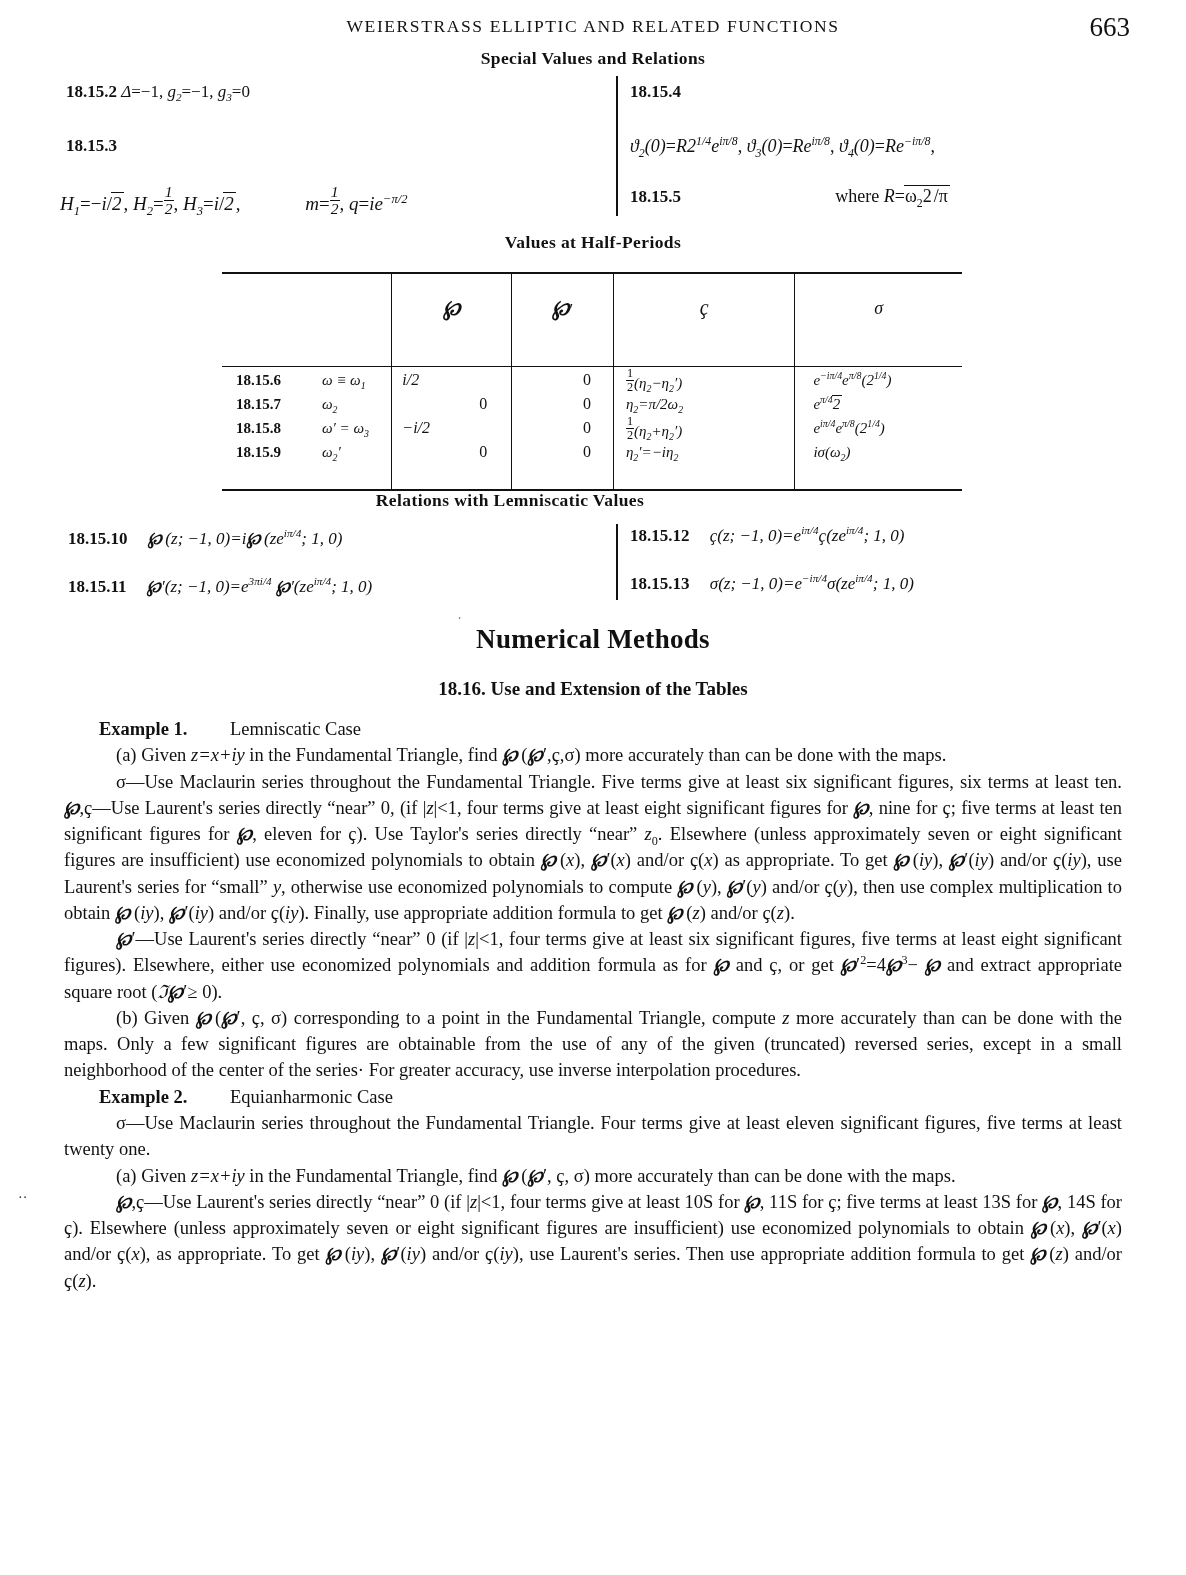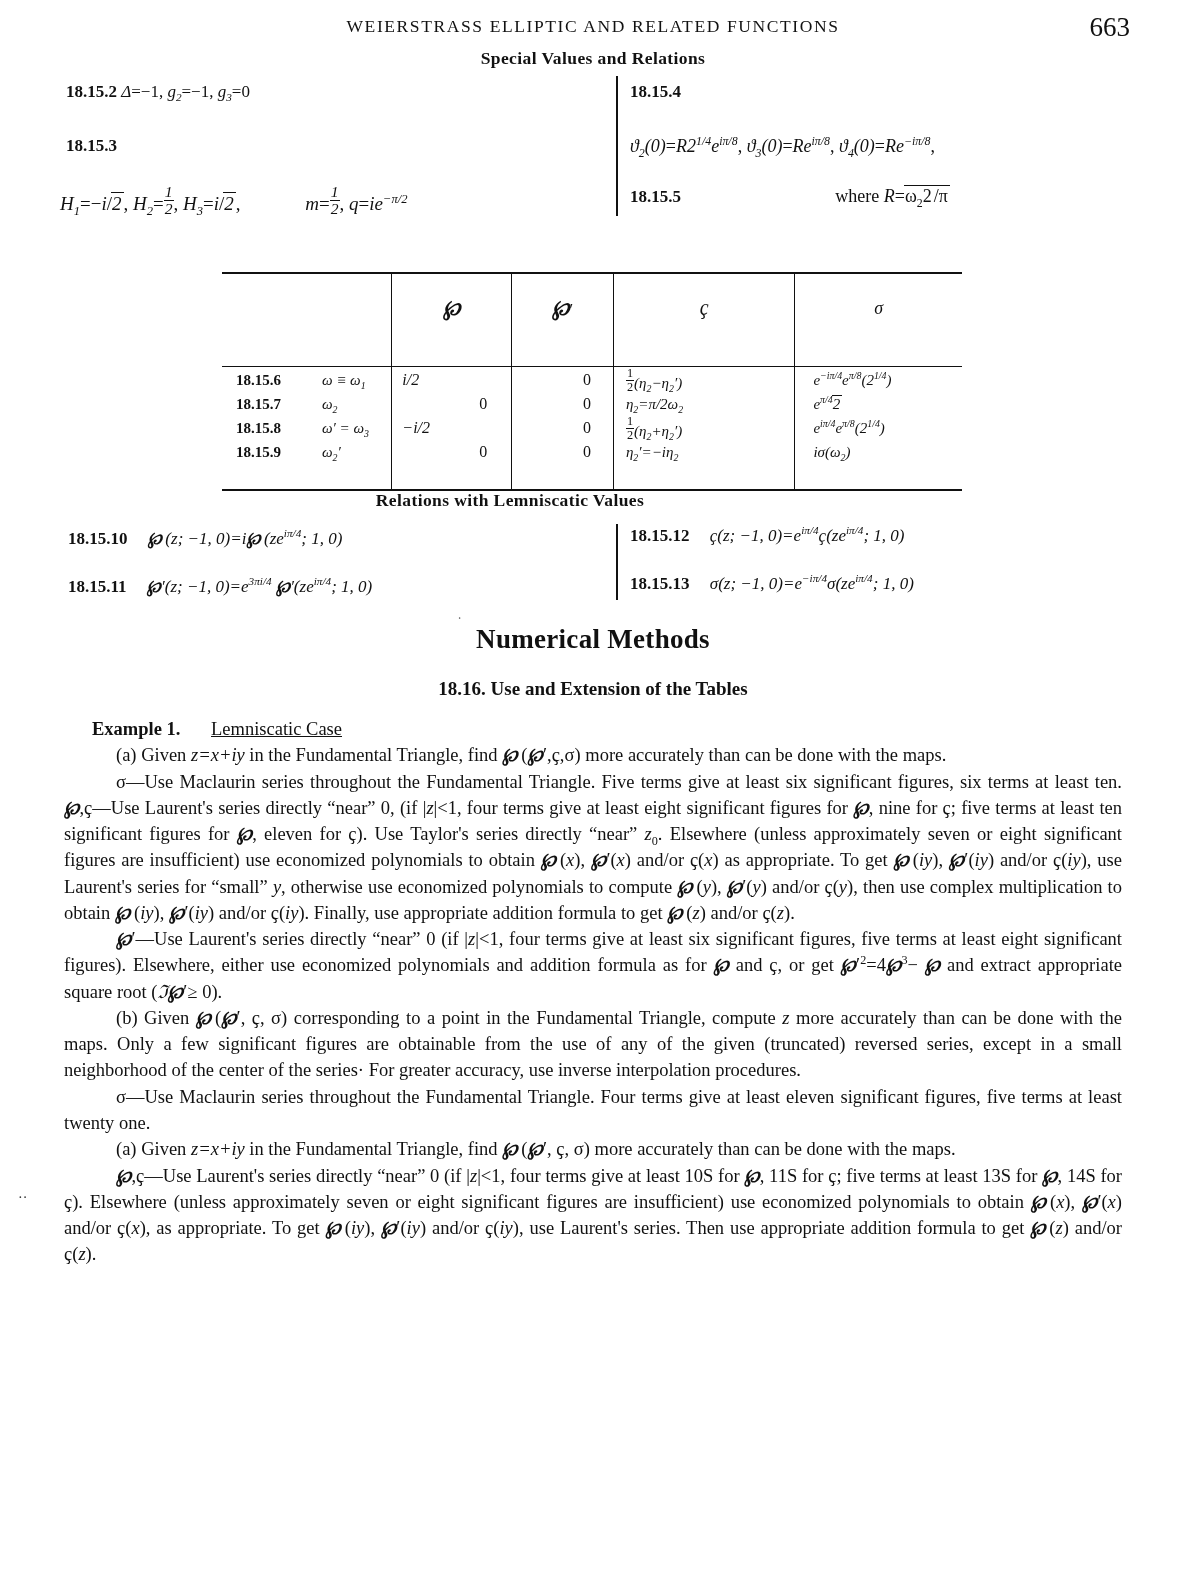--- a/index.html
+++ b/index.html
@@ -173,22 +173,22 @@
     position: absolute;
     top: 716px;
     left: 64px;
     width: 1058px;
     font-size: 18.5px;
     line-height: 1.42;
     text-align: justify;
   }
   .body p { margin: 0; }
   .ex-title { margin-top: 14px; }
-  .ex-title .lbl { font-weight: bold; margin-left: 28px; }
-  .ex-title .txt { margin-left: 26px; text-decoration: underline; }
+  .ex-title .lbl { font-weight: bold; margin-left: 35px; }
+  .ex-title .txt { margin-left: 38px; }
   .ind { text-indent: 52px; }
   .gap { margin-top: 13px; }
   .mark-left {
     position: absolute;
     left: 18px;
     top: 1190px;
     font-size: 14px;
     color: #333;
   }
   .mark-mid {
@@ -240,20 +240,21 @@
       ϑ<sub>3</sub>(0)<span class="up">=</span>Re<sup>iπ/8</sup><span class="up">,</span>
       ϑ<sub>4</sub>(0)<span class="up">=</span>Re<sup>−iπ/8</sup><span class="up">,</span></span>
     </div>
 
     <div class="sv-right-3">
       <span class="eqno">18.15.5</span>
       <span class="where">where <span class="m">R</span>=<span class="sqrt" style="border-top:1px solid #111;">ω<sub>2</sub><span class="sqrt">2</span>/π</span></span>
     </div>
   </div>
 
+  <div class="sec-head halfper-head">Values at Half-Periods</div>
 
   <div class="table-wrap">
     <table class="vals">
       <tbody>
           <tr class="hdr-row tb-top">
         <td class="c-eqno"></td>
         <td class="c-arg"></td>
         <td class="c-wp cl" style="text-align:center;padding-left:0 !important;"><span class="wp">℘</span></td>
         <td class="c-wpp cl" style="text-align:center;padding-right:0 !important;"><span class="wp">℘</span><span style="font-size:0.8em;">′</span></td>
         <td class="c-zeta cl" style="text-align:center;padding-left:0 !important;"><span class="m" style="font-size:0.95em;">ҫ</span></td>
@@ -363,20 +364,24 @@
     </p>
 
     <p class="ind">
       <span class="wp">℘</span>′—Use Laurent's series directly “near” 0 (if |<span class="m">z</span>|&lt;1, four terms give at least six significant figures, five terms at least eight significant figures). Elsewhere, either use economized polynomials and addition formula as for <span class="wp">℘</span> and ҫ, or get <span class="wp">℘</span>′<sup>2</sup>=4<span class="wp">℘</span><sup>3</sup>− <span class="wp">℘</span> and extract appropriate square root (<span class="m">ℑ</span><span class="wp">℘</span>′≥ 0).
     </p>
 
     <p class="ind">
       (b) Given <span class="wp">℘</span> (<span class="wp">℘</span>′, ҫ, σ) corresponding to a point in the Fundamental Triangle, compute <span class="m">z</span> more accurately than can be done with the maps. Only a few significant figures are obtainable from the use of any of the given (truncated) reversed series, except in a small neighborhood of the center of the series· For greater accuracy, use inverse interpolation procedures.
     </p>
 
+    <p class="ex-title gap">
+      <span class="lbl">Example 2.</span>
+      <span class="txt">Equianharmonic Case</span>
+    </p>
 
     <p class="ind">
       σ—Use Maclaurin series throughout the Fundamental Triangle. Four terms give at least eleven significant figures, five terms at least twenty one.
     </p>
 
     <p class="ind">
       (a) Given <span class="m">z=x+iy</span> in the Fundamental Triangle, find <span class="wp">℘</span> (<span class="wp">℘</span>′, ҫ, σ) more accurately than can be done with the maps.
     </p>
 
     <p class="ind">

